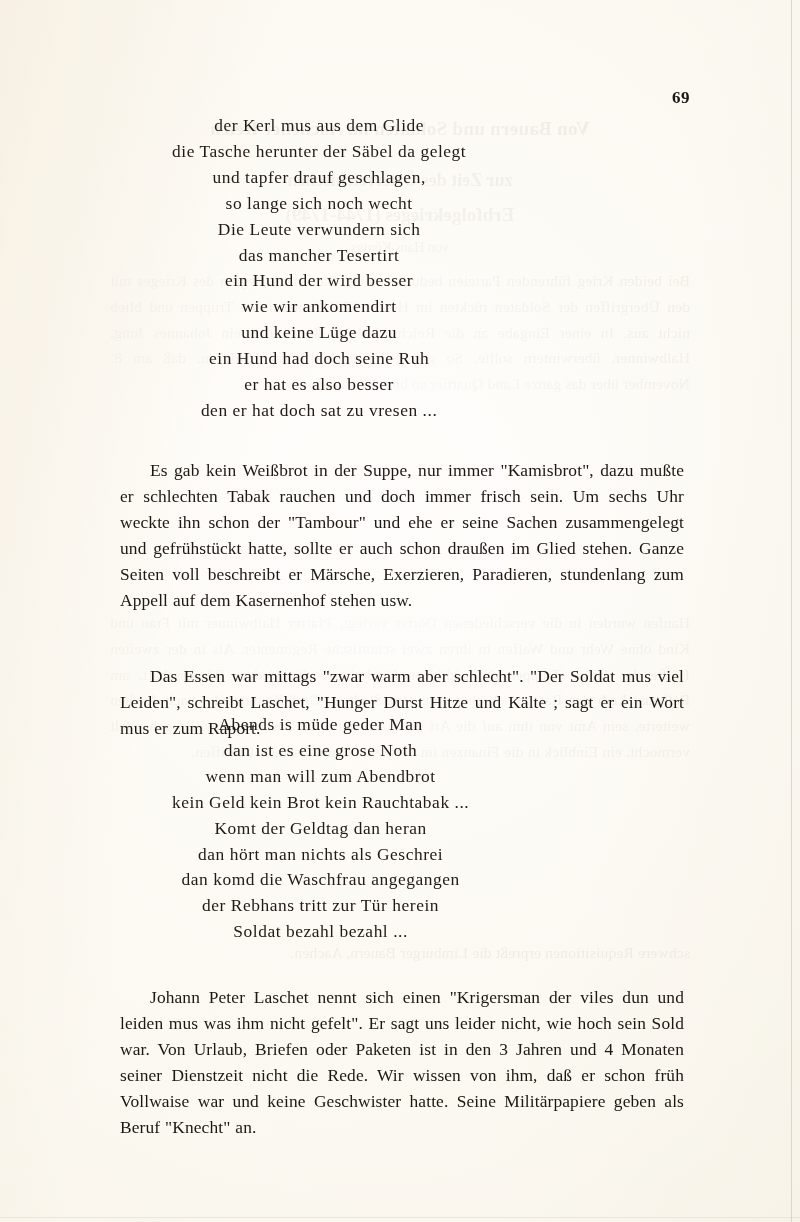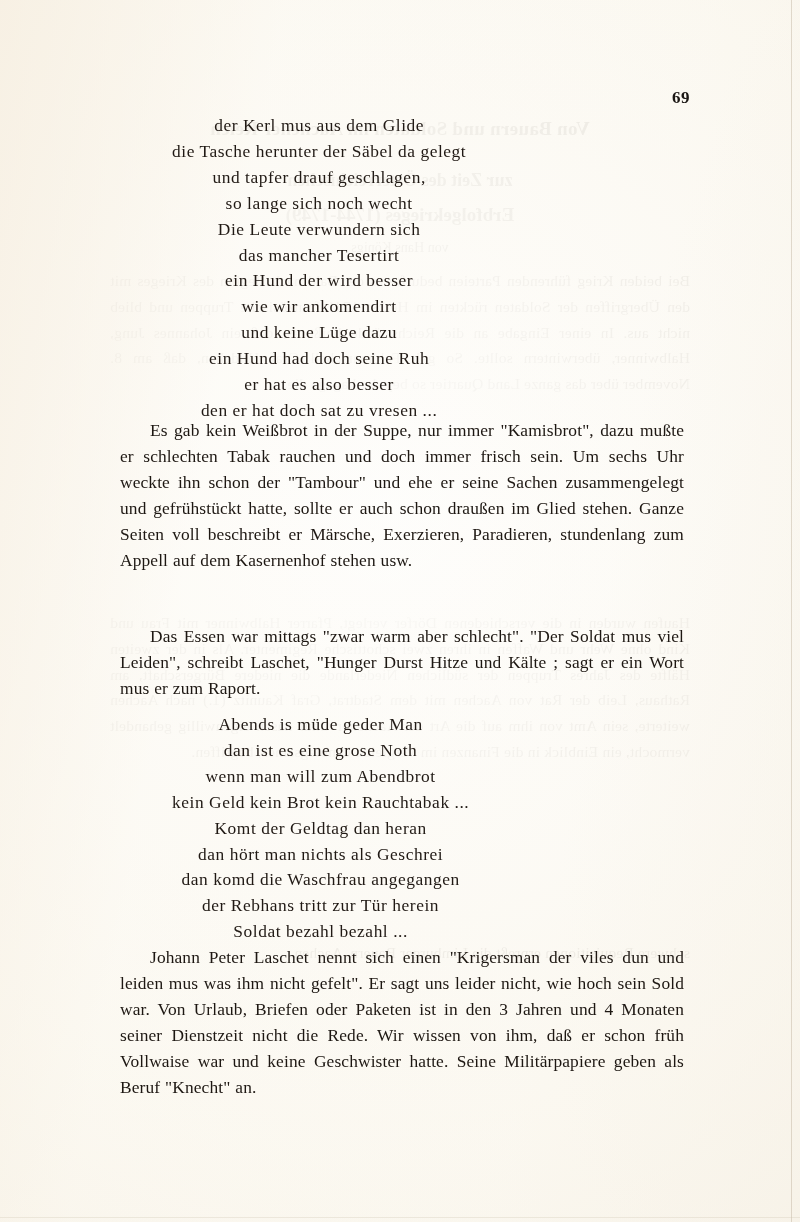--- a/index.html
+++ b/index.html
@@ -109,20 +109,21 @@
     width: 564px;
     text-align: justify;
     text-align-last: left;
     color: #1d1712;
     font-size: 17.4px;
     line-height: 25.9px;
     letter-spacing: 0.12px;
     word-spacing: 0.4px;
     text-indent: 30px;
     hyphens: none;
+    margin-top: 40px;
   }
 </style>
 </head>
 <body>
 
 <div id="page">
 
   <div id="showthrough">
     <div class="st-head" style="top:118px; font-size:19px; letter-spacing:0.3px;">Von Bauern und Soldaten im Aachener Reich</div>
     <div class="st-head" style="top:170px; font-size:18px;">zur Zeit des Österreichischen</div>

